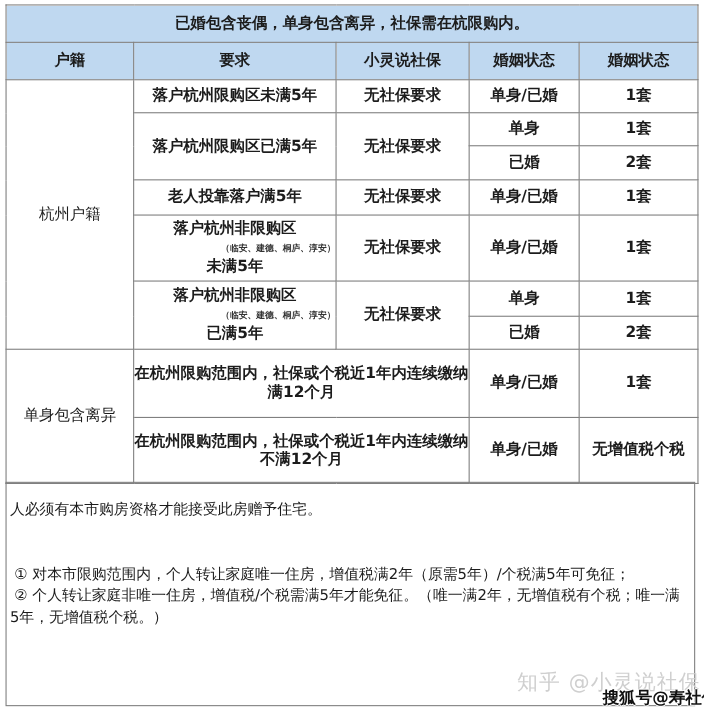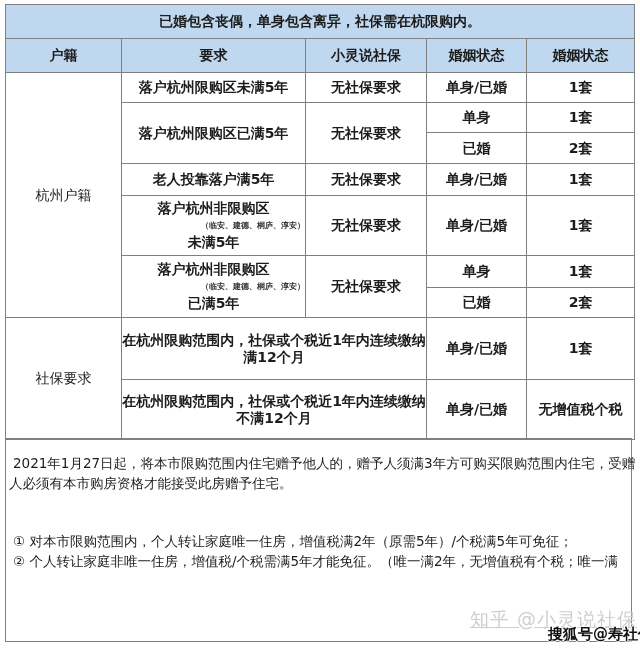--- a/index.html
+++ b/index.html
@@ -22,21 +22,21 @@
   .line { display:block; }
   .notes {
     position:absolute; left:5px; top:438px; width:627px; height:204px;
     border:1px solid #808080; padding:15px 0 0 0; box-sizing:border-box;
     font-size:13.5px; line-height:19.6px; color:#1c1c1c;
   }
   .notes .nl { display:block; white-space:nowrap; height:19.6px; padding-left:3px; }
   .notes .nl.indent { padding-left:7px; }
   .wm1 {
     position:absolute; left:470px; top:607px; font-size:19px; color:#cfcfcf;
-    letter-spacing:1px; white-space:nowrap;text-decoration:underline;
+    letter-spacing:1px; white-space:nowrap;
   }
   .wm2 {
     position:absolute; left:548px; top:625px; font-size:15px; font-weight:bold; color:#111;
     white-space:nowrap;
     text-shadow: 1px 0 #fff, -1px 0 #fff, 0 1px #fff, 0 -1px #fff;
   }
 </style>
 </head>
 <body>
 
@@ -107,43 +107,43 @@
       <td rowspan="2">无社保要求</td>
       <td>单身</td>
       <td>1套</td>
     </tr>
     <tr style="height:30px">
       <td>已婚</td>
       <td>2套</td>
     </tr>
 
     <tr style="height:62px">
-      <td rowspan="2" class="bold">社保要求</td>
+      <td rowspan="2" class="bold">单身包含离异</td>
       <td colspan="2">
         <span class="line">在杭州限购范围内，社保或个税近1年内连续缴纳</span>
         <span class="line">满12个月</span>
       </td>
       <td>单身/已婚</td>
       <td>1套</td>
     </tr>
     <tr style="height:60px">
       <td colspan="2">
         <span class="line">在杭州限购范围内，社保或个税近1年内连续缴纳</span>
         <span class="line">不满12个月</span>
       </td>
       <td>单身/已婚</td>
       <td>无增值税个税</td>
     </tr>
   </tbody>
     </table>
 </div>
 
 <div class="notes">
-  <span class="nl indent"> 2021年1月27日起，将本市限购范围内住宅赠予他人的，赠予人须满3年方可购买限购范围内住宅，受赠</span>
   <span class="nl">人必须有本市购房资格才能接受此房赠予住宅。</span>
   <span class="nl"></span>
   <span class="nl"></span>
   <span class="nl indent">① 对本市限购范围内，个人转让家庭唯一住房，增值税满2年（原需5年）/个税满5年可免征；</span>
   <span class="nl indent">② 个人转让家庭非唯一住房，增值税/个税需满5年才能免征。（唯一满2年，无增值税有个税；唯一满</span>
+  <span class="nl">5年，无增值税个税。）</span>
 </div>
 
 <div class="wm1">知乎 @小灵说社保</div>
 <div class="wm2">搜狐号@寿社保</div>
 
 </body></html>

